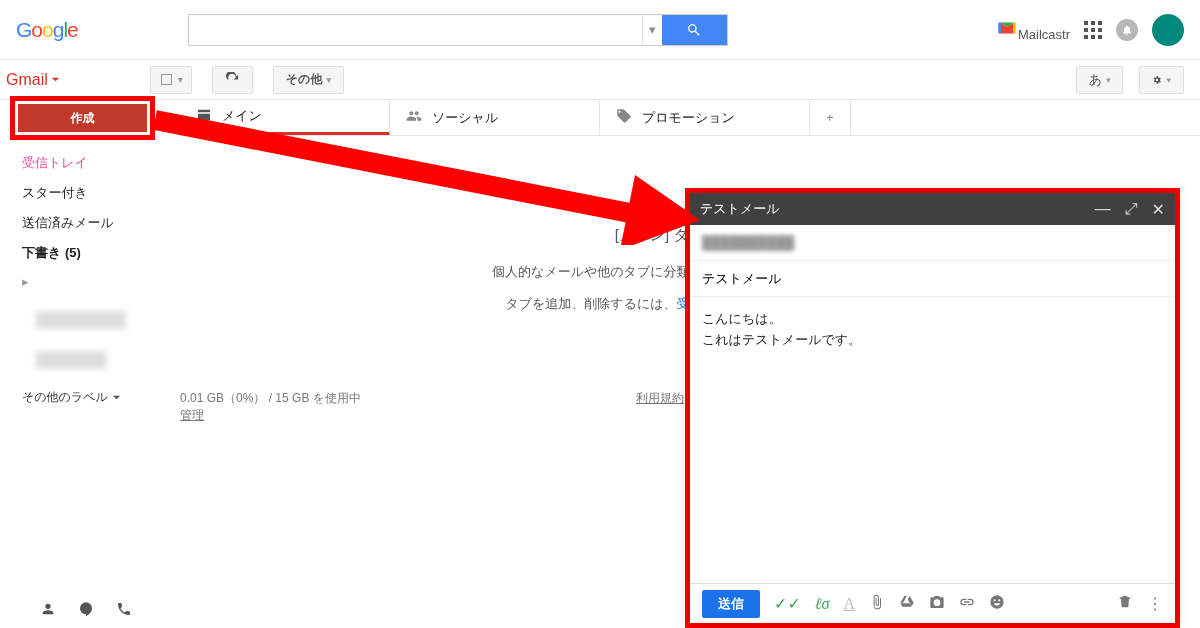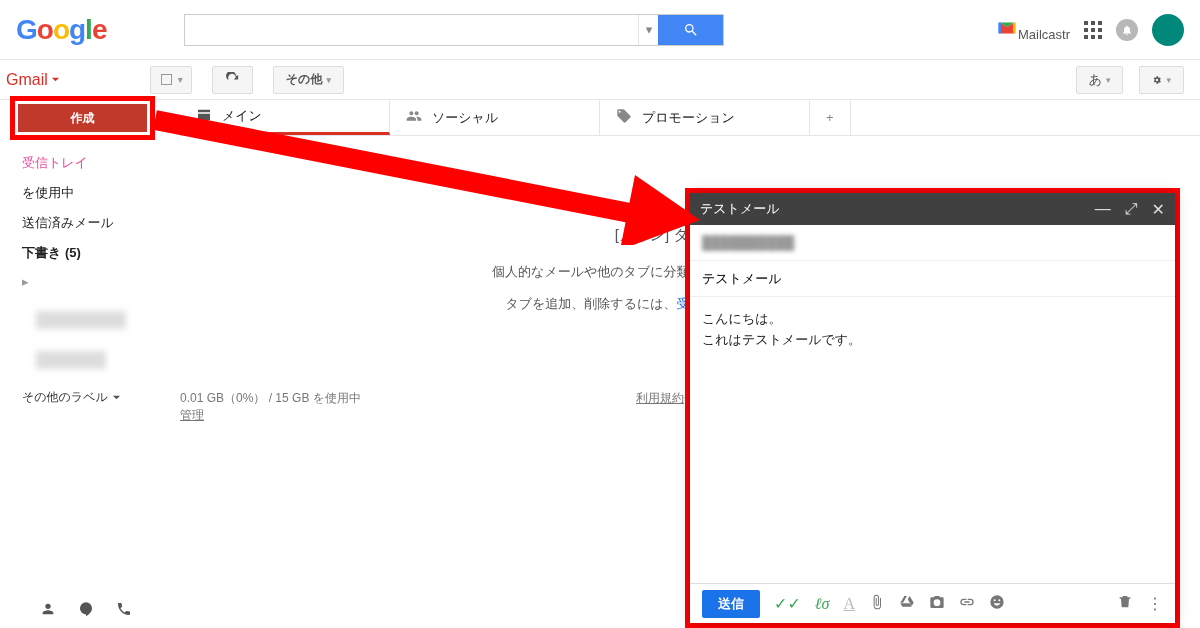--- a/index.html
+++ b/index.html
@@ -1,20 +1,20 @@
 <!DOCTYPE html>
 <html><head>
 <meta charset="utf-8">
 <style>
 * { margin:0; padding:0; box-sizing:border-box; font-family:Arial,"Hiragino Kaku Gothic ProN","メイリオ",sans-serif; }
 body { width:1200px; height:628px; background:#fff; position:relative; overflow:hidden; font-size:13px; color:#222; }
 
 
 .hdr { height:60px; display:flex; align-items:center; padding:0 16px; border-bottom:1px solid #e5e5e5; }
-.logo { font-size:28px; font-weight:700; letter-spacing:-1px; margin-right:78px; cursor:pointer; }
+.logo { font-size:21px; font-weight:400; letter-spacing:-1px; margin-right:110px; cursor:pointer; }
 .logo .g1{color:#4285F4}.logo .o1{color:#EA4335}.logo .o2{color:#FBBC05}.logo .g2{color:#4285F4}.logo .l{color:#34A853}.logo .e{color:#EA4335}
 .searchwrap { width:540px; height:32px; border:1px solid #ccc; display:flex; }
 .searchbox { flex:1; border:none; outline:none; padding:0 8px; }
 .searchdrop { width:20px; display:flex; align-items:center; justify-content:center; color:#888; cursor:pointer; border-left:1px solid #e5e5e5;}
 .searchbtn { width:65px; background:#4285F4; display:flex; align-items:center; justify-content:center; cursor:pointer; border-left:none; }
 .searchbtn svg { fill:#fff; width:16px; height:16px; }
 .hdr-right { margin-left:auto; display:flex; align-items:center; gap:14px; }
 .mailcastr { display:flex; align-items:flex-end; gap:0; font-size:13px; color:#555; cursor:pointer; }
 .mailcastr-icon svg { width:22px; height:22px; }
 .appsicon { cursor:pointer; display:grid; grid-template-columns:repeat(3,4px); grid-template-rows:repeat(3,4px); gap:3px; }
@@ -172,21 +172,21 @@
     <span style="font-size:9px;color:#999;margin-left:4px;">▾</span>
   </div>
 </div>
 
 <div class="sidebar">
   <div class="compose-highlight">
     <div class="compose">作成</div>
   </div>
   <div class="navlist">
     <div class="navitem inbox">受信トレイ</div>
-    <div class="navitem">を使用中</div>
+    <div class="navitem">スター付き</div>
     <div class="navitem">送信済みメール</div>
     <div class="navitem drafts">下書き (5)</div>
     <div style="color:#999;">▸</div>
     <div class="blurred"></div>
     <div class="blurred" style="width:70px;"></div>
   </div>
   <div class="more-labels">
     <span>その他のラベル</span>
     <svg viewBox="0 0 10 10">
         <path d="M1 3l4 4 4-4z"></path>

